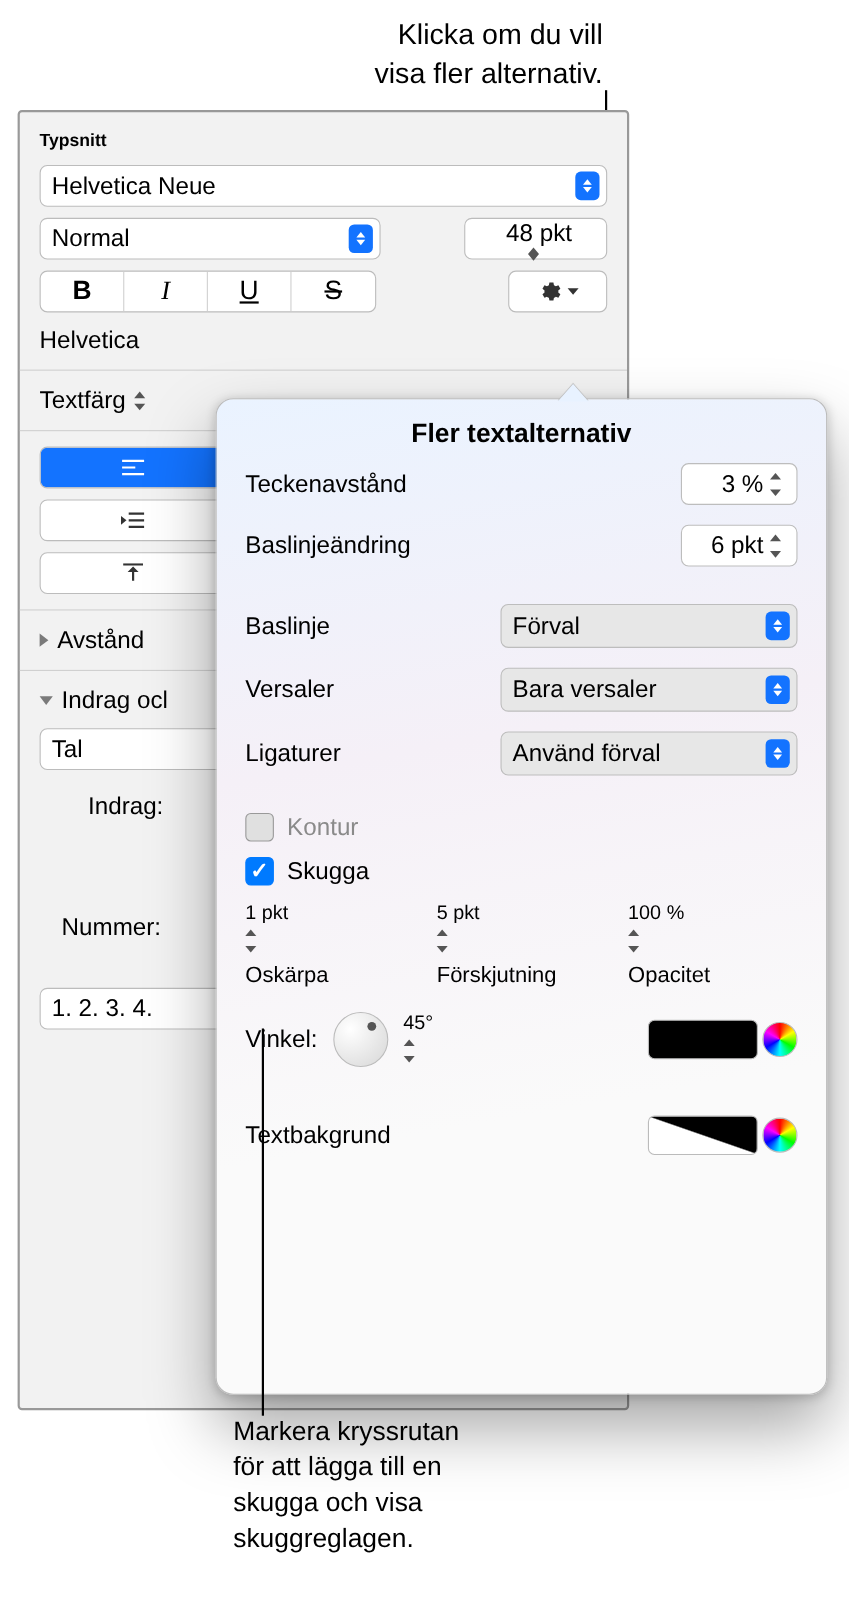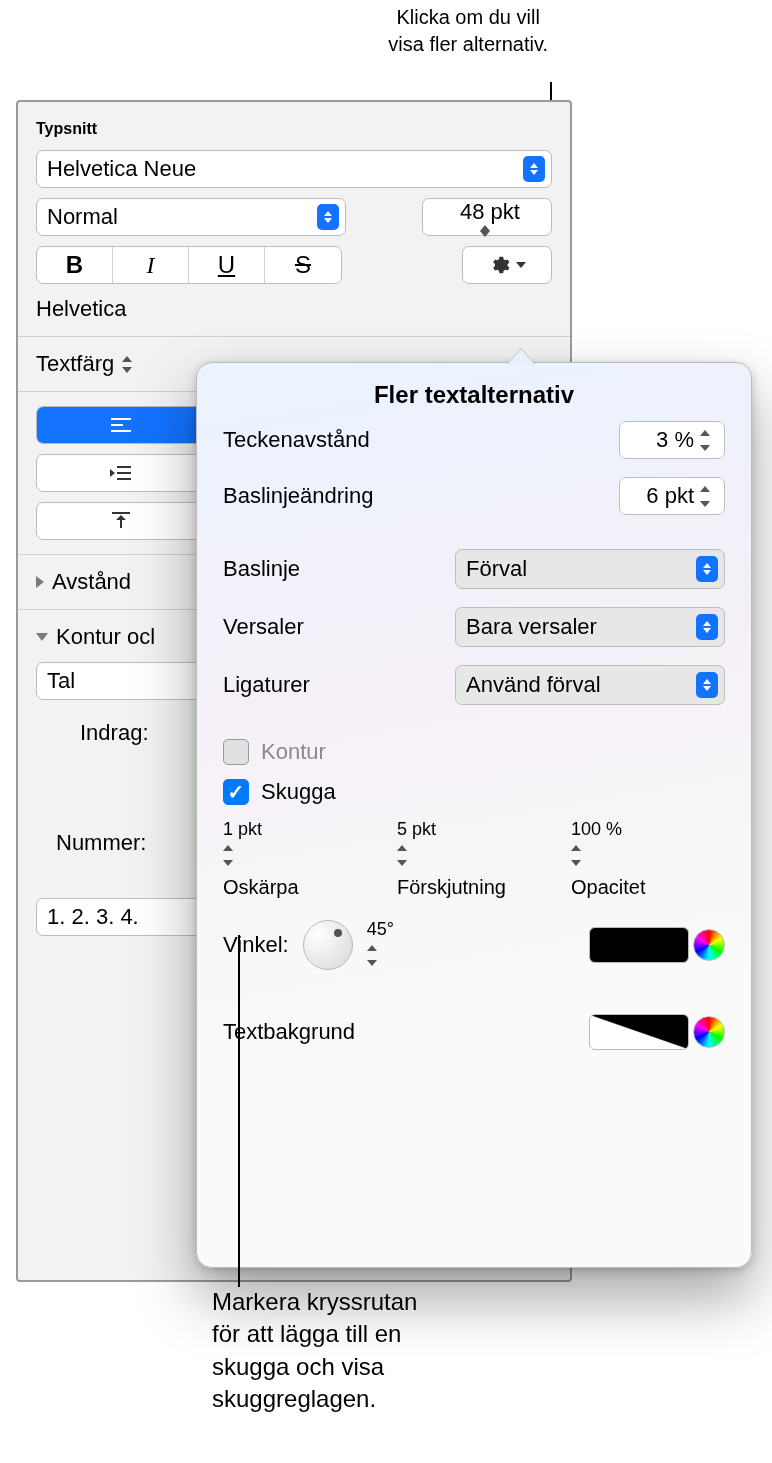--- a/index.html
+++ b/index.html
@@ -7,24 +7,24 @@
     font-family: -apple-system, "Helvetica Neue", Helvetica, Arial, sans-serif;
     font-size: 18px;
     background: #fff;
     color: #000;
     width: 772px;
     height: 1463px;
     position: relative;
   }
   .callout-top {
     position: absolute;
-    top: 4px;
+    top: 14px;
     right: 224px;
-    text-align: center;
-    font-size: 20px;
+    text-align: right;
+    font-size: 26px;
     line-height: 1.35;
   }
   .callout-top-line {
     position: absolute;
     top: 82px;
     right: 220px;
     width: 2px;
     height: 145px;
     background: #000;
   }
@@ -354,21 +354,21 @@
   <div class="divider"></div>
 
   <div class="disclosure-row">
     <span class="disclosure-icon right"></span>
     <span>Avstånd</span>
   </div>
   <div class="divider"></div>
 
   <div class="disclosure-row">
     <span class="disclosure-icon down"></span>
-    <span>Kontur ocl</span>
+    <span>Indrag ocl</span>
   </div>
 
   <div class="popup" style="width:170px;margin:6px 0 20px 0;">
     <span>Tal</span>
   </div>
 
   <div class="sidebar-label" style="margin-left:44px;">Indrag:</div>
   <div style="height:60px;"></div>
   <div class="sidebar-label" style="margin-left:20px;">Nummer:</div>
   <div style="height:30px;"></div>

